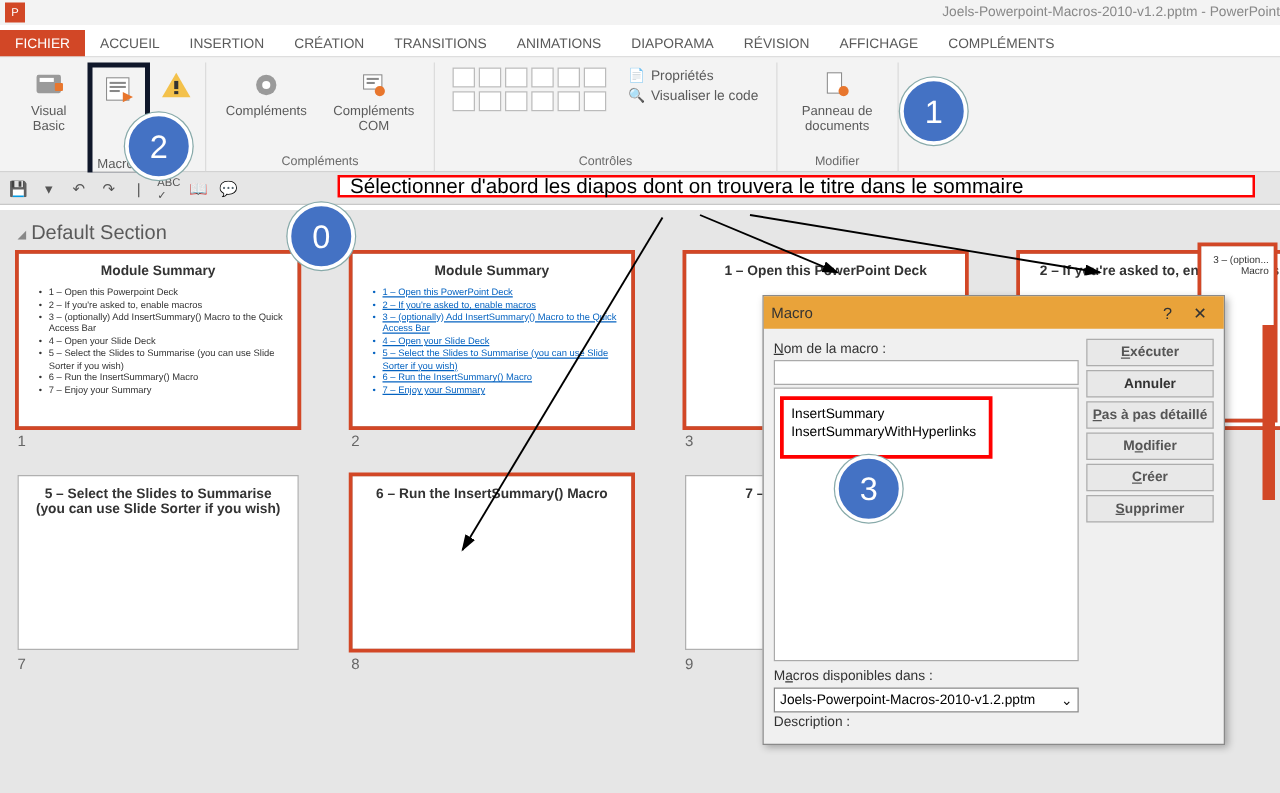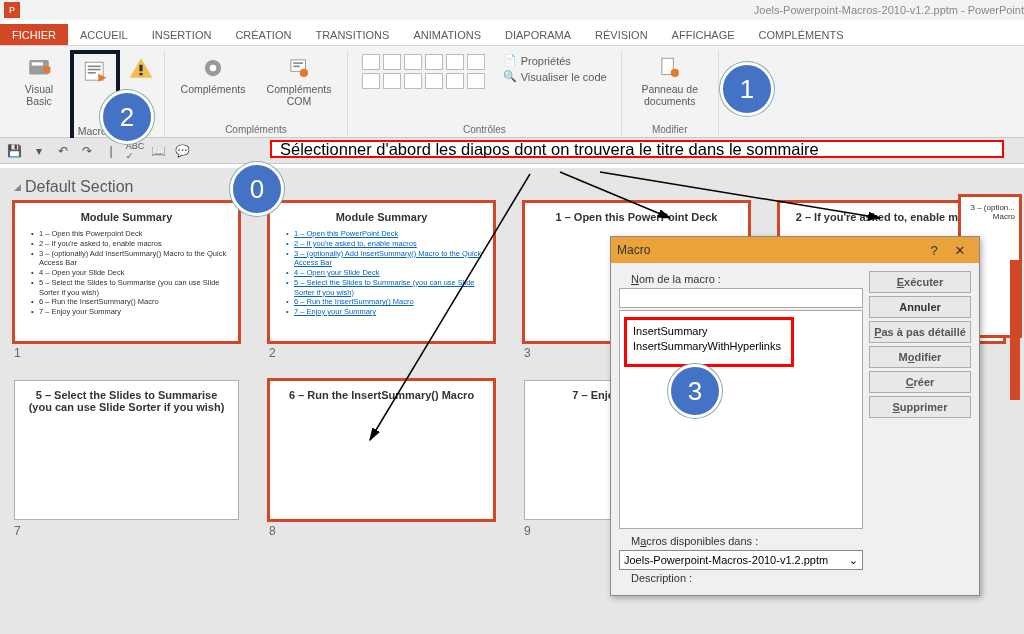--- a/index.html
+++ b/index.html
@@ -34,21 +34,21 @@
 .qat { height:26px; background:#e6e6e6; display:flex; align-items:center; gap:6px; padding:0 6px; border-bottom:1px solid #c8c8c8; position:relative; }
 .qat .qb { width:18px; height:18px; display:flex; align-items:center; justify-content:center; font-size:12px; color:#555; }
 
 
 .instr { position:absolute; left:270px; top:140px; right:20px; height:18px; border:2px solid red; background:#fff; display:flex; align-items:center; padding:0 8px; font-size:16.5px; z-index:5;}
 
 
 .sorter { position:absolute; top:168px; left:0; right:0; bottom:0; background:#e6e6e6; padding:10px 14px 0; }
 .section-hdr { font-size:16px; color:#5a5a5a; display:flex; align-items:center; gap:4px; margin-bottom:6px;}
 .section-hdr:before { content:"◢"; font-size:9px; color:#888; transform:rotate(0deg);}
-.slide-grid { display:grid; grid-template-columns: repeat(4, 225px); gap:20px 30px; }
+.slide-grid { display:grid; grid-template-columns: repeat(4, 225px); gap:20px 42px; }
 .slide { position:relative; }
 .thumb { width:225px; height:140px; background:#fff; border:1px solid #b0b0b0; padding:8px 10px; overflow:hidden; font-size:8px; color:#333; }
 .thumb.sel { outline:3px solid #d24726; outline-offset:-1px; }
 .snum { font-size:12px; color:#666; margin-top:4px; }
 .thumb .st-title { font-size:11px; font-weight:600; text-align:center; margin-bottom:6px; color:#333;}
 .thumb ul { list-style:none; padding-left:6px; }
 .thumb li { font-size:7.5px; line-height:1.3; position:relative; padding-left:8px;}
 .thumb li:before { content:"•"; position:absolute; left:0; }
 .thumb.links li { color:#0563c1; text-decoration:underline; }
 .thumb.partial { width:60px; padding:6px 4px; font-size:8px; text-align:right;}
@@ -64,21 +64,21 @@
 
 svg.arrows { position:absolute; top:0; left:0; width:1024px; height:634px; pointer-events:none; z-index:40;}
 
 
 .macro-dlg { position:absolute; top:236px; left:610px; width:370px; height:360px; background:#f0f0f0; border:1px solid #8a8a8a; box-shadow:2px 2px 6px rgba(0,0,0,.3); z-index:30; display:flex; flex-direction:column;}
 .dlg-title { height:26px; background:#e9a33a; color:#333; display:flex; align-items:center; padding:0 6px; font-size:12px; }
 .dlg-title .sp { flex:1; }
 .dlg-title .wbtn { width:26px; text-align:center; font-size:13px; }
 .dlg-body { flex:1; display:flex; padding:8px; gap:6px; }
 .dlg-left { flex:1; display:flex; flex-direction:column; }
-.dlg-label { font-size:11px; color:#333; margin:2px 12px 3px; }
+.dlg-label { font-size:11px; color:#333; margin:2px 0 3px; }
 .dlg-input { height:20px; border:1px solid #aaa; background:#fff; }
 .dlg-list { flex:1; border:1px solid #aaa; background:#fff; margin-top:2px; padding:0; position:relative; }
 .dlg-list-inner { border:3px solid red; padding:4px 6px 10px; font-size:11px; line-height:1.35; width:170px; margin:6px 4px; }
 .dlg-select { height:20px; border:1px solid #888; background:#fff; font-size:11px; padding:1px 4px; display:flex; align-items:center; justify-content:space-between;}
 .dlg-right { width:102px; display:flex; flex-direction:column; gap:3px; }
 .dlg-btn { height:22px; border:1px solid #adadad; background:#e8e8e8; font-size:11px; color:#555; display:flex; align-items:center; justify-content:center; cursor:pointer;font-weight:bold;}
 .dlg-btn u { text-decoration:underline; }
 
 
 .ic svg { width:28px; height:26px; }

